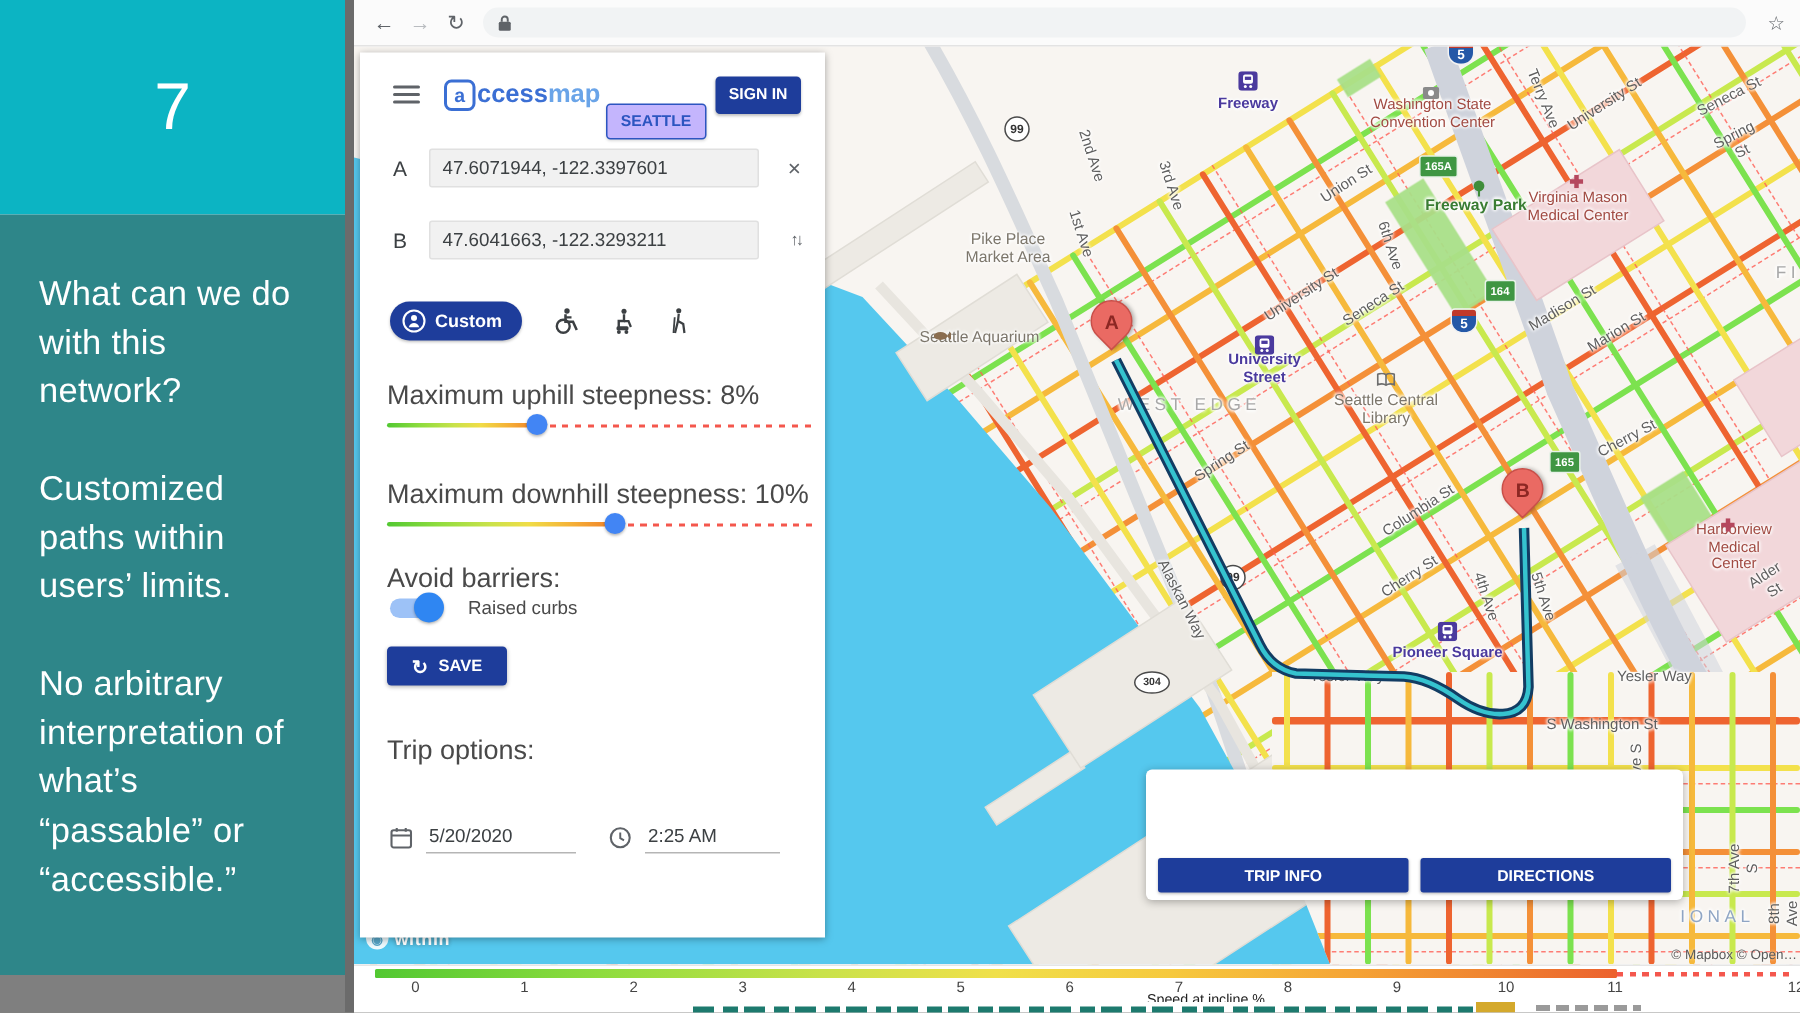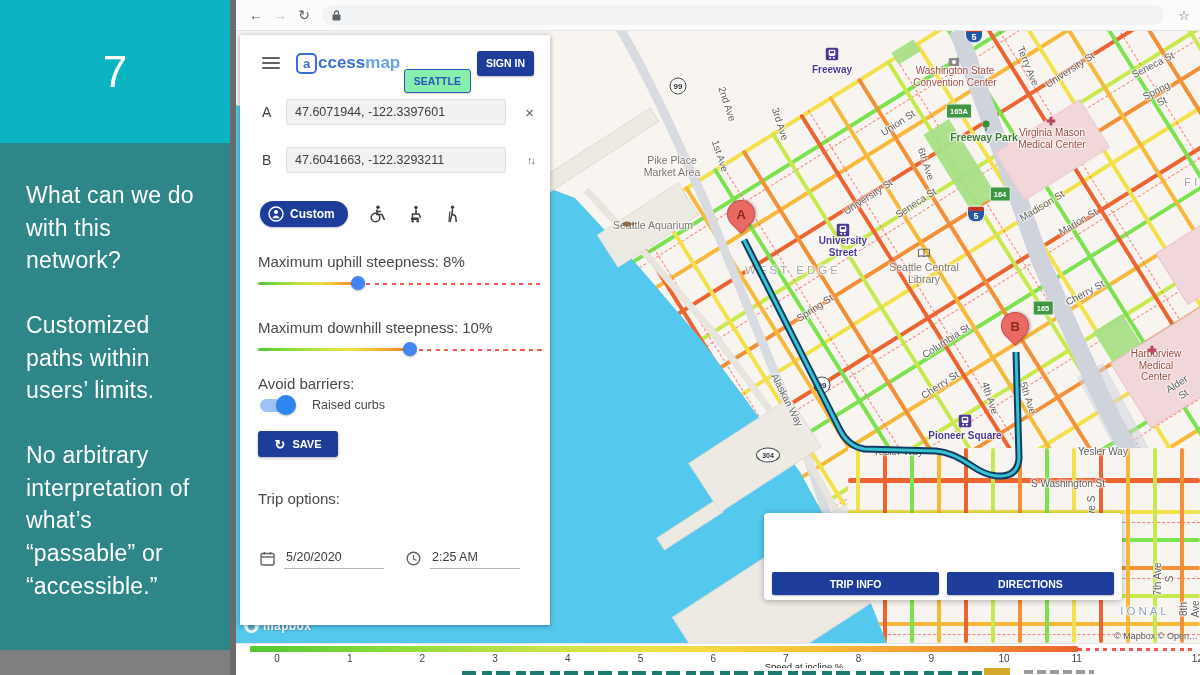--- a/index.html
+++ b/index.html
@@ -74,35 +74,35 @@
   .panel{position:absolute;left:4px;top:35px;width:310px;height:590px;background:#fff;z-index:50;
          box-shadow:0 1px 5px rgba(0,0,0,.35);}
   .p-header{position:absolute;left:0;top:12px;width:100%;height:32px;display:flex;align-items:center;}
   .burger{width:18px;margin-left:22px;cursor:pointer;}
   .burger div{height:2px;background:#5f6368;margin:3px 0;border-radius:1px;}
   .logo{display:flex;align-items:center;margin-left:16px;font-size:17px;font-weight:bold;}
   .logo .a-ico{width:17px;height:17px;border:2px solid #3b6fd4;border-radius:5px;color:#3b6fd4;
                font-size:13px;font-weight:bold;display:flex;align-items:center;justify-content:center;margin-right:1px;}
   .logo .p1{color:#3b6fd4;}
   .logo .p2{color:#6aa4e8;}
-  .btn-seattle{margin-left:auto;border:1.5px solid #2c55c0;color:#2c55c0;background:#86efac;font-weight:bold;
+  .btn-seattle{margin-left:auto;border:1.5px solid #2c55c0;color:#2c55c0;background:#c4b5fd;font-weight:bold;
                font-size:10.5px;padding:5px 9px;border-radius:3px;cursor:pointer;box-shadow:0 1px 2px rgba(0,0,0,.15);margin-top:36px;}
   .btn-signin{margin:0 16px 0 6px;background:#1e3d9b;color:#fff;font-weight:bold;font-size:10.5px;
               padding:6.5px 9px;border-radius:3px;border:none;cursor:pointer;box-shadow:0 1px 2px rgba(0,0,0,.25);}
   .wp-row{position:absolute;left:0;width:100%;display:flex;align-items:center;}
   .wp-row .lbl{width:24px;margin-left:22px;font-size:14px;color:#3c4043;}
   .wp-input{width:210px;height:24px;background:#f1f1f1;border:1px solid #e0e0e0;border-radius:2px;
             font-size:12.5px;color:#3c4043;display:flex;align-items:center;padding-left:8px;cursor:text;}
   .wp-act{margin-left:auto;margin-right:16px;color:#5f6368;font-size:15px;cursor:pointer;}
   .profile-row{position:absolute;left:20px;top:166px;display:flex;align-items:center;}
   .pill{background:#1e3d9b;border-radius:15px;height:26px;display:flex;align-items:center;padding:0 13px 0 8px;
         color:#fff;font-size:12px;font-weight:bold;cursor:pointer;box-shadow:0 1px 2px rgba(0,0,0,.25);}
   .pill .pico{margin-right:6px;display:flex;}
   .prof-ico{margin-left:21px;cursor:pointer;display:flex;}
-  .p-label{position:absolute;left:18px;font-size:15px;color:#494949;}
+  .p-label{position:absolute;left:18px;font-size:18px;color:#494949;}
   .slider{position:absolute;left:18px;width:286px;height:16px;cursor:pointer;}
   .sl-grad{position:absolute;left:0;top:7px;height:3px;border-radius:2px;
            background:linear-gradient(90deg,#52c832,#8edc3e 22%,#c9e24a 45%,#f0dd47 62%,#f5ae36 82%,#ef7d27 100%);}
   .sl-dash{position:absolute;top:7.5px;height:2px;right:0;
            background:repeating-linear-gradient(90deg,#f4574d 0 4px,transparent 4px 8.5px);}
   .sl-thumb{position:absolute;top:8px;width:14px;height:14px;border-radius:50%;background:#4285f4;
             transform:translate(-50%,-50%);box-shadow:0 1px 2px rgba(0,0,0,.3);cursor:grab;}
   .toggle-row{position:absolute;left:20px;top:363px;display:flex;align-items:center;}
   .toggle{width:34px;height:13px;border-radius:7px;background:#9dc2f7;position:relative;cursor:pointer;}
   .toggle .knob{position:absolute;right:-2px;top:-4px;width:20px;height:20px;border-radius:50%;
@@ -428,21 +428,21 @@
           </div>
           <div class="pinwrap" style="left: 779px; top: 296px;">
             <div class="pin">
               <span>B</span>
             </div>
           </div>
         </div>
 
       <div class="mapbox-logo">
         <div class="mb-circle">◉</div>
-        <div class="mb-text">mapbox</div>
+        <div class="mb-text">within</div>
       </div>
       <div class="attrib">© Mapbox © Open…</div>
     </div>
 
     <div class="chrome">
       <span class="nav-ico" style="margin-left:8px">←</span>
       <span class="nav-ico dis">→</span>
       <span class="nav-ico">↻</span>
       <div class="urlbar">
         <span class="lock">

